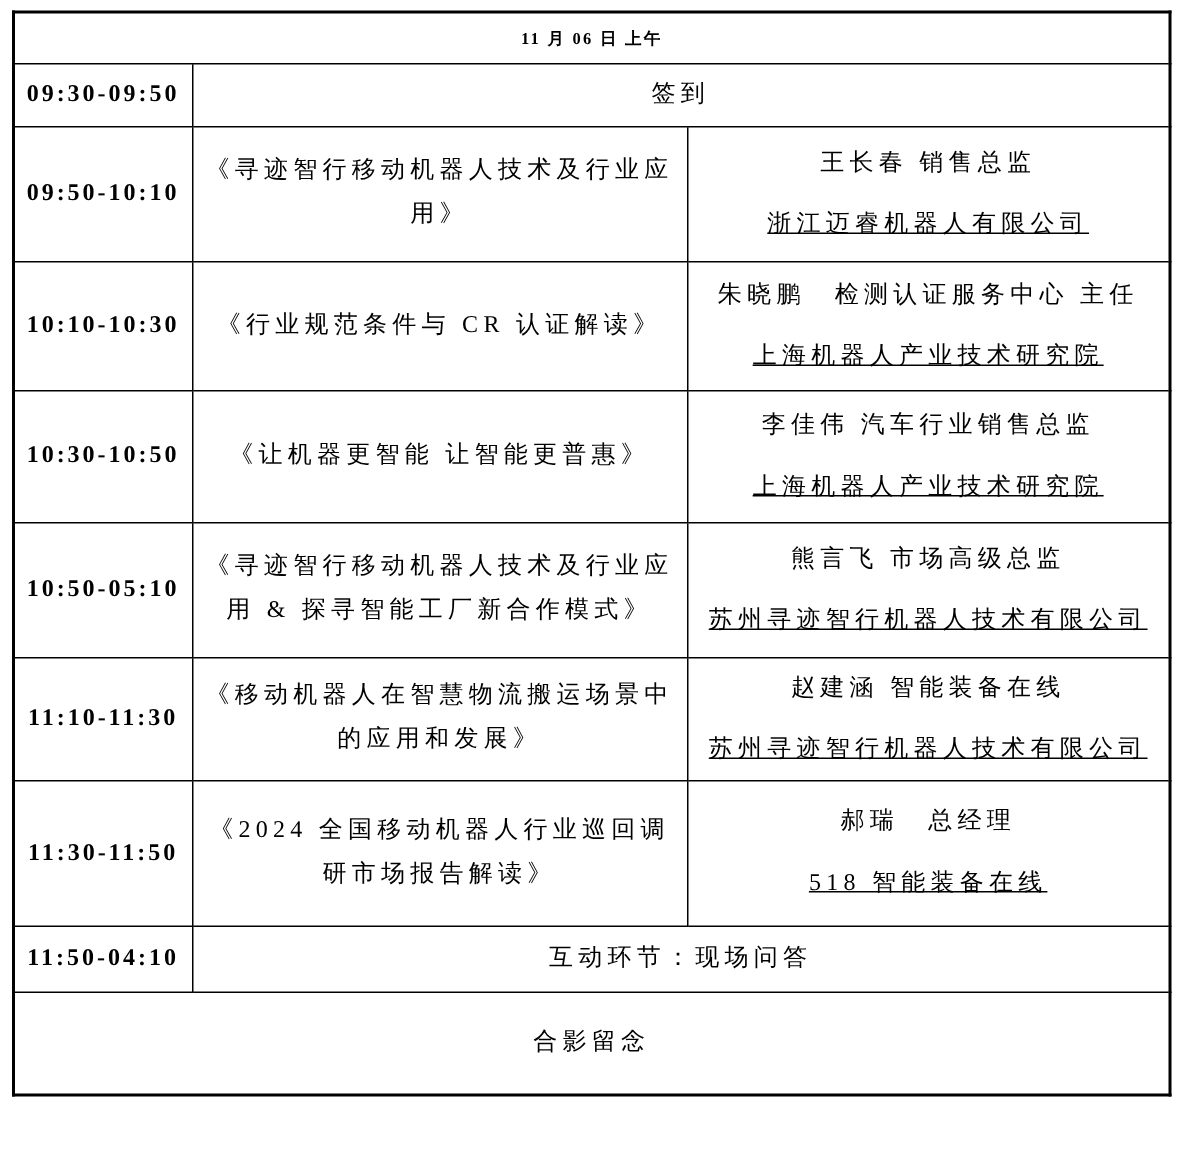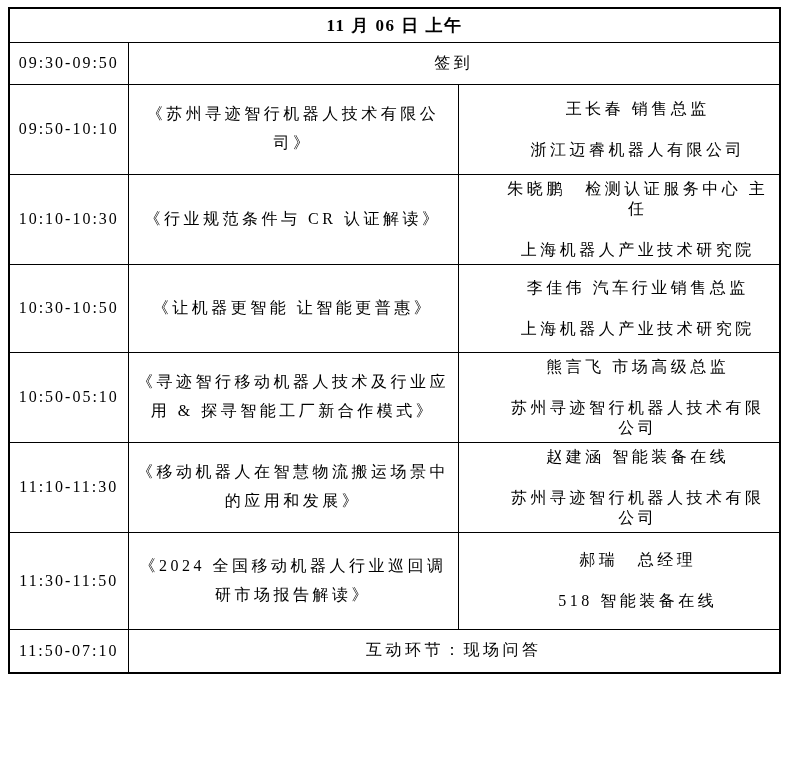--- a/index.html
+++ b/index.html
@@ -41,39 +41,40 @@
   tr.tr-s1 { height: 90px; }
   tr.tr-s2 { height: 86px; }
   tr.tr-s3 { height: 88px; }
   tr.tr-s4 { height: 90px; }
   tr.tr-s5 { height: 82px; }
   tr.tr-s6 { height: 97px; }
   tr.tr-qa { height: 44px; }
   tr.tr-photo { height: 69px; }
   .title-cell {
     font-weight: bold;
-    font-size: 17px;
+    font-size: 11px;
     letter-spacing: 1.5px;
   }
   .header-cell {
     font-weight: bold;
     font-size: 17px;
     letter-spacing: 4px;
   }
   .time-cell {
     letter-spacing: 2px;
+    font-weight: bold;
   }
   .session-cell {
     line-height: 1.8;
     padding: 0 8px;
     text-align: center;
   }
   .rep-cell { padding: 4px 8px; }
-  .rep-line { display: block; line-height: 1.25; margin-left: 38px; }
-  .rep-line + .rep-line { margin-top: 21px; }
+  .rep-line { display: block; line-height: 1.25; }
+  .rep-line + .rep-line { margin-top: 21px; text-decoration: underline; }
 </style>
 </head>
 <body>
 
 <div class="page">
   <table class="agenda">
     <colgroup>
       <col class="c-time">
       <col class="c-session">
       <col class="c-rep">
@@ -83,21 +84,21 @@
         <td colspan="3" class="title-cell">11 月 06 日 上午</td>
       </tr>
 
       <tr class="tr-signin">
         <td class="time-cell">09:30-09:50</td>
         <td colspan="2" class="session-cell">签到</td>
       </tr>
 
       <tr class="tr-s1">
         <td class="time-cell">09:50-10:10</td>
-        <td class="session-cell">《苏州寻迹智行机器人技术有限公司》</td>
+        <td class="session-cell">《寻迹智行移动机器人技术及行业应用》</td>
         <td class="rep-cell">
           <span class="rep-line">王长春 销售总监</span>
           <span class="rep-line">浙江迈睿机器人有限公司</span>
         </td>
       </tr>
 
       <tr class="tr-s2">
         <td class="time-cell">10:10-10:30</td>
         <td class="session-cell">《行业规范条件与 CR 认证解读》</td>
         <td class="rep-cell">
@@ -136,19 +137,22 @@
       <tr class="tr-s6">
         <td class="time-cell">11:30-11:50</td>
         <td class="session-cell">《2024 全国移动机器人行业巡回调研市场报告解读》</td>
         <td class="rep-cell">
           <span class="rep-line">郝瑞　总经理</span>
           <span class="rep-line">518 智能装备在线</span>
         </td>
       </tr>
 
       <tr class="tr-qa">
-        <td class="time-cell">11:50-07:10</td>
+        <td class="time-cell">11:50-04:10</td>
         <td colspan="2" class="session-cell">互动环节：现场问答</td>
       </tr>
 
+      <tr class="tr-photo">
+        <td colspan="3" class="session-cell">合影留念</td>
+      </tr>
     </tbody>
   </table>
 </div>
 
 </body></html>

